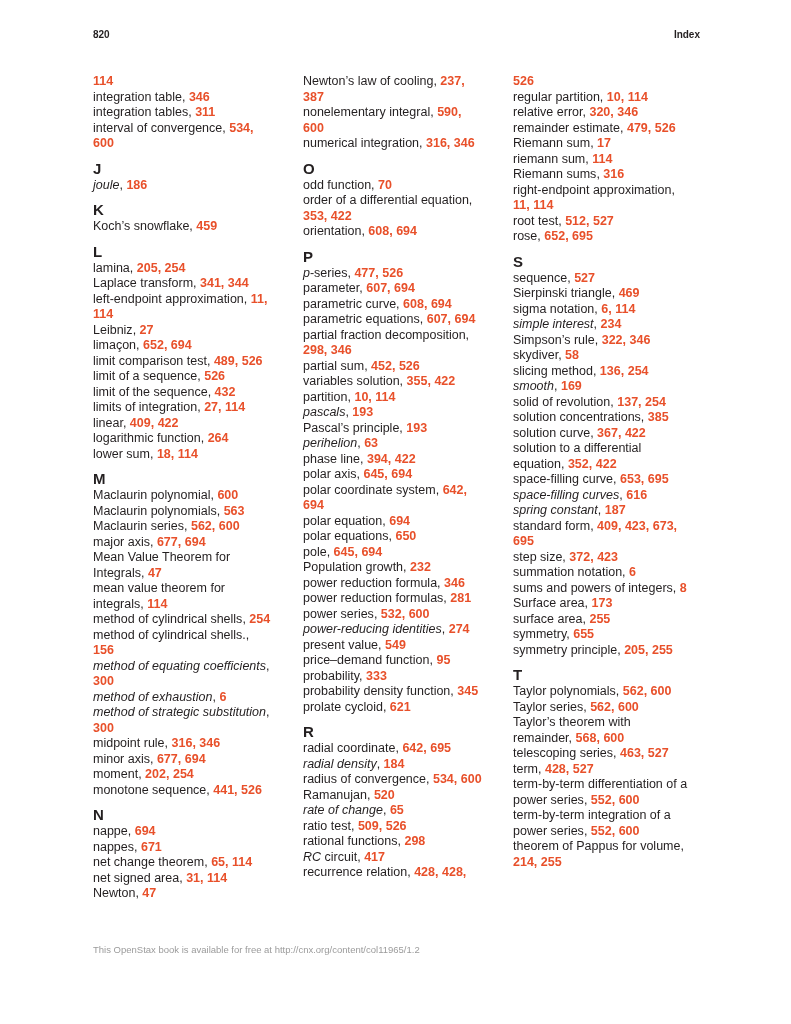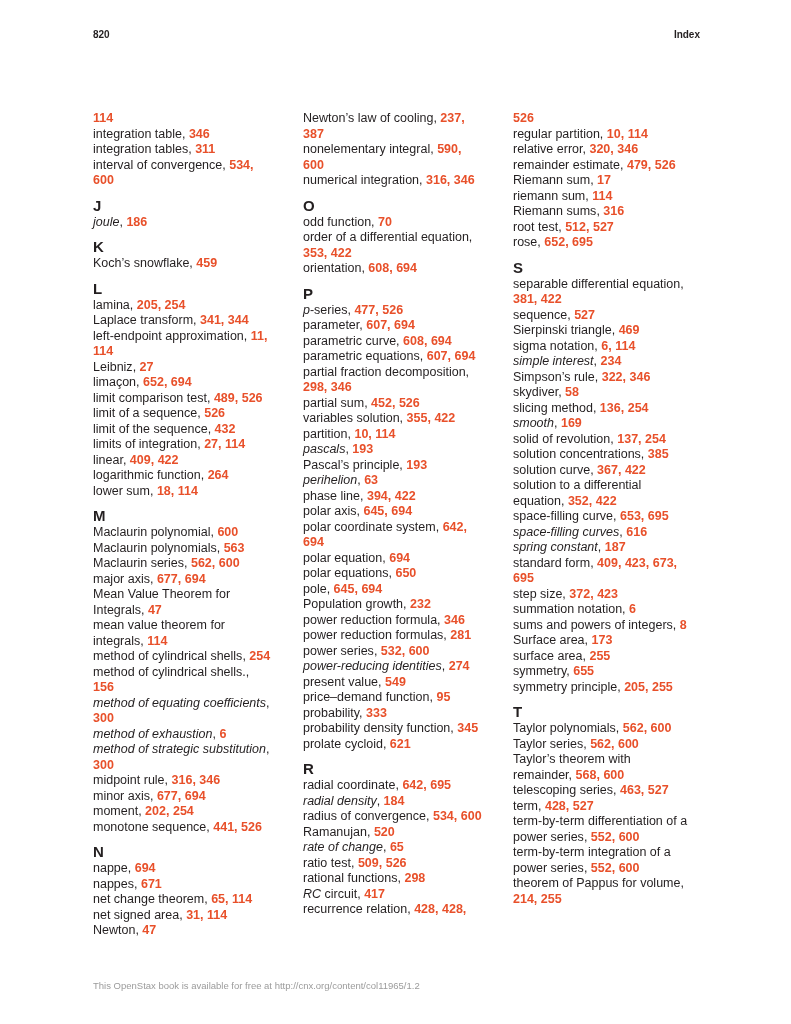--- a/index.html
+++ b/index.html
@@ -22,21 +22,20 @@
     font-size: 10px;
     font-weight: bold;
     color: var(--text, #231f20);
   }
   .columns {
     position: absolute;
     top: 74px;
     left: 93px;
     display: flex;
     gap: 15px;
-    margin-top: 37px;
   }
   .col {
     width: 195px;
     font-size: 12.5px;
     line-height: 15.5px;
     white-space: nowrap;
   }
   .letter-heading {
     font-size: 15px;
     font-weight: bold;
@@ -44,21 +43,21 @@
     margin-top: 8px;
   }
   .entry { }
   .term.italic { font-style: italic; }
   .pg {
     color: var(--accent, #e8502a);
     font-weight: bold;
   }
   .footer {
     position: absolute;
-    top: 980px;
+    top: 944px;
     left: 93px;
     font-size: 9.5px;
     color: var(--muted, #9b9b9b);
     text-align: center;
   }
 </style>
 </head>
 <body>
 
 <div class="page" style="--accent: #e8502a; --text: #231f20; --muted: #9b9b9b;">
@@ -160,24 +159,24 @@
         <div class="entry"><span class="term">recurrence relation</span>, <span class="pg">428,</span> <span class="pg">428,</span></div>
       </div>
     <div class="col">
         <div class="entry"><span class="pg">526</span></div>
         <div class="entry"><span class="term">regular partition</span>, <span class="pg">10,</span> <span class="pg">114</span></div>
         <div class="entry"><span class="term">relative error</span>, <span class="pg">320,</span> <span class="pg">346</span></div>
         <div class="entry"><span class="term">remainder estimate</span>, <span class="pg">479,</span> <span class="pg">526</span></div>
         <div class="entry"><span class="term">Riemann sum</span>, <span class="pg">17</span></div>
         <div class="entry"><span class="term">riemann sum</span>, <span class="pg">114</span></div>
         <div class="entry"><span class="term">Riemann sums</span>, <span class="pg">316</span></div>
+        <div class="entry"><span class="term">right-endpoint approximation</span>,<br><span class="pg">11,</span> <span class="pg">114</span></div>
         <div class="entry"><span class="term">root test</span>, <span class="pg">512,</span> <span class="pg">527</span></div>
         <div class="entry"><span class="term">rose</span>, <span class="pg">652,</span> <span class="pg">695</span></div>
         <div class="letter-heading">S</div>
-        <div class="entry"><span class="term">separable differential equation</span>,<br><span class="pg">381,</span> <span class="pg">422</span></div>
         <div class="entry"><span class="term">sequence</span>, <span class="pg">527</span></div>
         <div class="entry"><span class="term">Sierpinski triangle</span>, <span class="pg">469</span></div>
         <div class="entry"><span class="term">sigma notation</span>, <span class="pg">6,</span> <span class="pg">114</span></div>
         <div class="entry"><span class="term italic">simple interest</span>, <span class="pg">234</span></div>
         <div class="entry"><span class="term">Simpson’s rule</span>, <span class="pg">322,</span> <span class="pg">346</span></div>
         <div class="entry"><span class="term">skydiver</span>, <span class="pg">58</span></div>
         <div class="entry"><span class="term">slicing method</span>, <span class="pg">136,</span> <span class="pg">254</span></div>
         <div class="entry"><span class="term italic">smooth</span>, <span class="pg">169</span></div>
         <div class="entry"><span class="term">solid of revolution</span>, <span class="pg">137,</span> <span class="pg">254</span></div>
         <div class="entry"><span class="term">solution concentrations</span>, <span class="pg">385</span></div>

